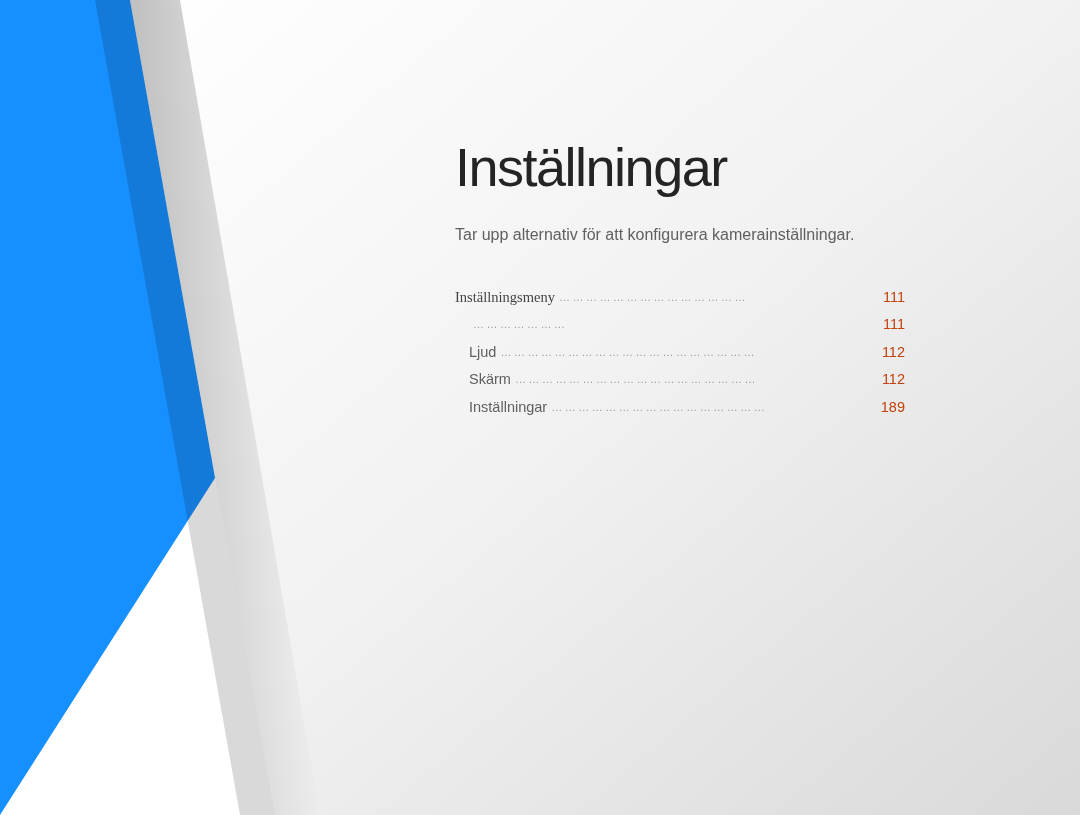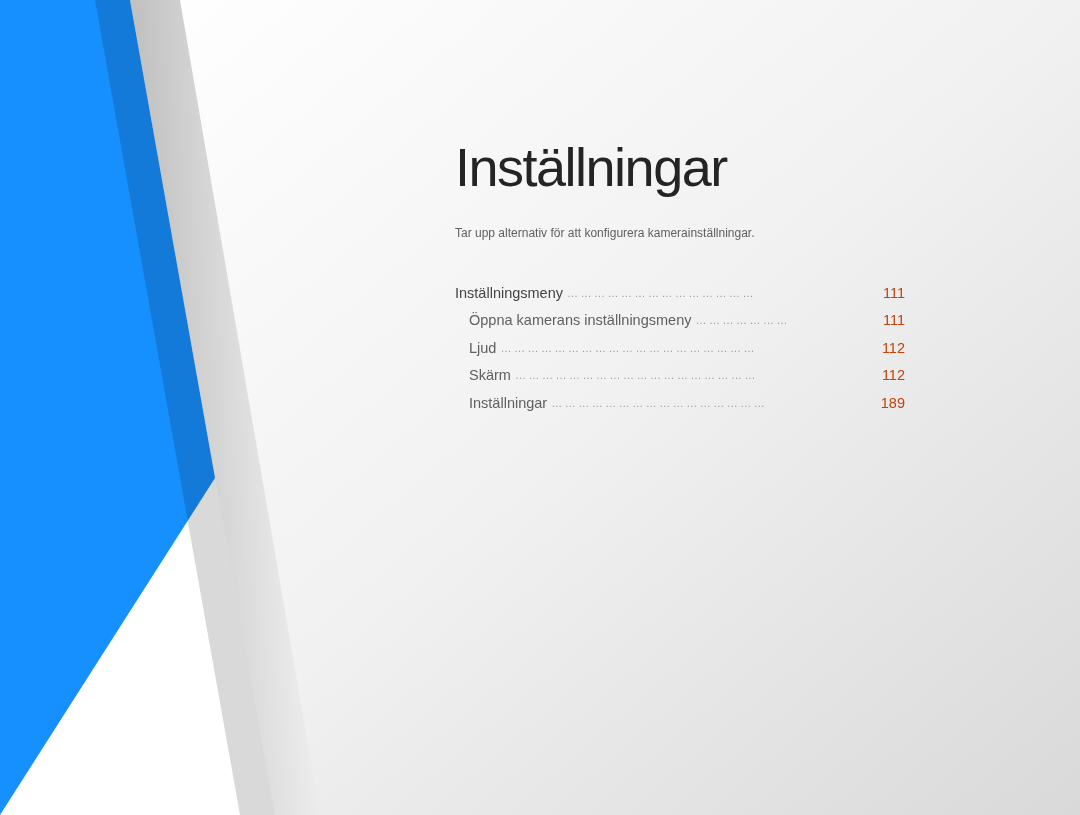--- a/index.html
+++ b/index.html
@@ -34,36 +34,36 @@
       margin-top: 48px;
     }
     .title {
       font-size: 54px;
       font-weight: 400;
       letter-spacing: -1.5px;
       color: #242424;
       margin-bottom: 28px;
     }
     .subtitle {
-      font-size: 12px;
+      font-size: 16px;
       color: #606060;
       margin-bottom: 45px;
     }
     .toc {
       width: 450px;
     }
     .toc-line {
       display: flex;
       align-items: baseline;
       font-size: 14.5px;
       color: #606060;
       margin-bottom: 10px;
       line-height: 1.2;
     }
-    .toc-line.main .toc-label { color: #444; font-weight: 500; }
+    .toc-line.main .toc-label { color: #444; font-weight: 500; font-family: Liberation Serif, serif; }
     .toc-line.sub { padding-left: 14px; }
     .toc-label { white-space: nowrap; }
     .toc-leader {
       flex: 1;
       overflow: hidden;
       white-space: nowrap;
       color: #9a9a9a;
       letter-spacing: 2.5px;
       font-size: 11px;
       padding: 0 4px;
@@ -100,21 +100,20 @@
   <h1 class="title">Inställningar</h1>
   <p class="subtitle">Tar upp alternativ för att konfigurera kamerainställningar.</p>
 
   <div class="toc">
     <div class="toc-line main">
       <span class="toc-label">Inställningsmeny</span>
       <span class="toc-leader">……………………………………</span>
       <span class="toc-page">111</span>
     </div>
     <div class="toc-line sub">
-      <span class="toc-label">Öppna kamerans inställningsmeny</span>
       <span class="toc-leader">…………………</span>
       <span class="toc-page">111</span>
     </div>
     <div class="toc-line sub">
       <span class="toc-label">Ljud</span>
       <span class="toc-leader">…………………………………………………</span>
       <span class="toc-page">112</span>
     </div>
     <div class="toc-line sub">
       <span class="toc-label">Skärm</span>

